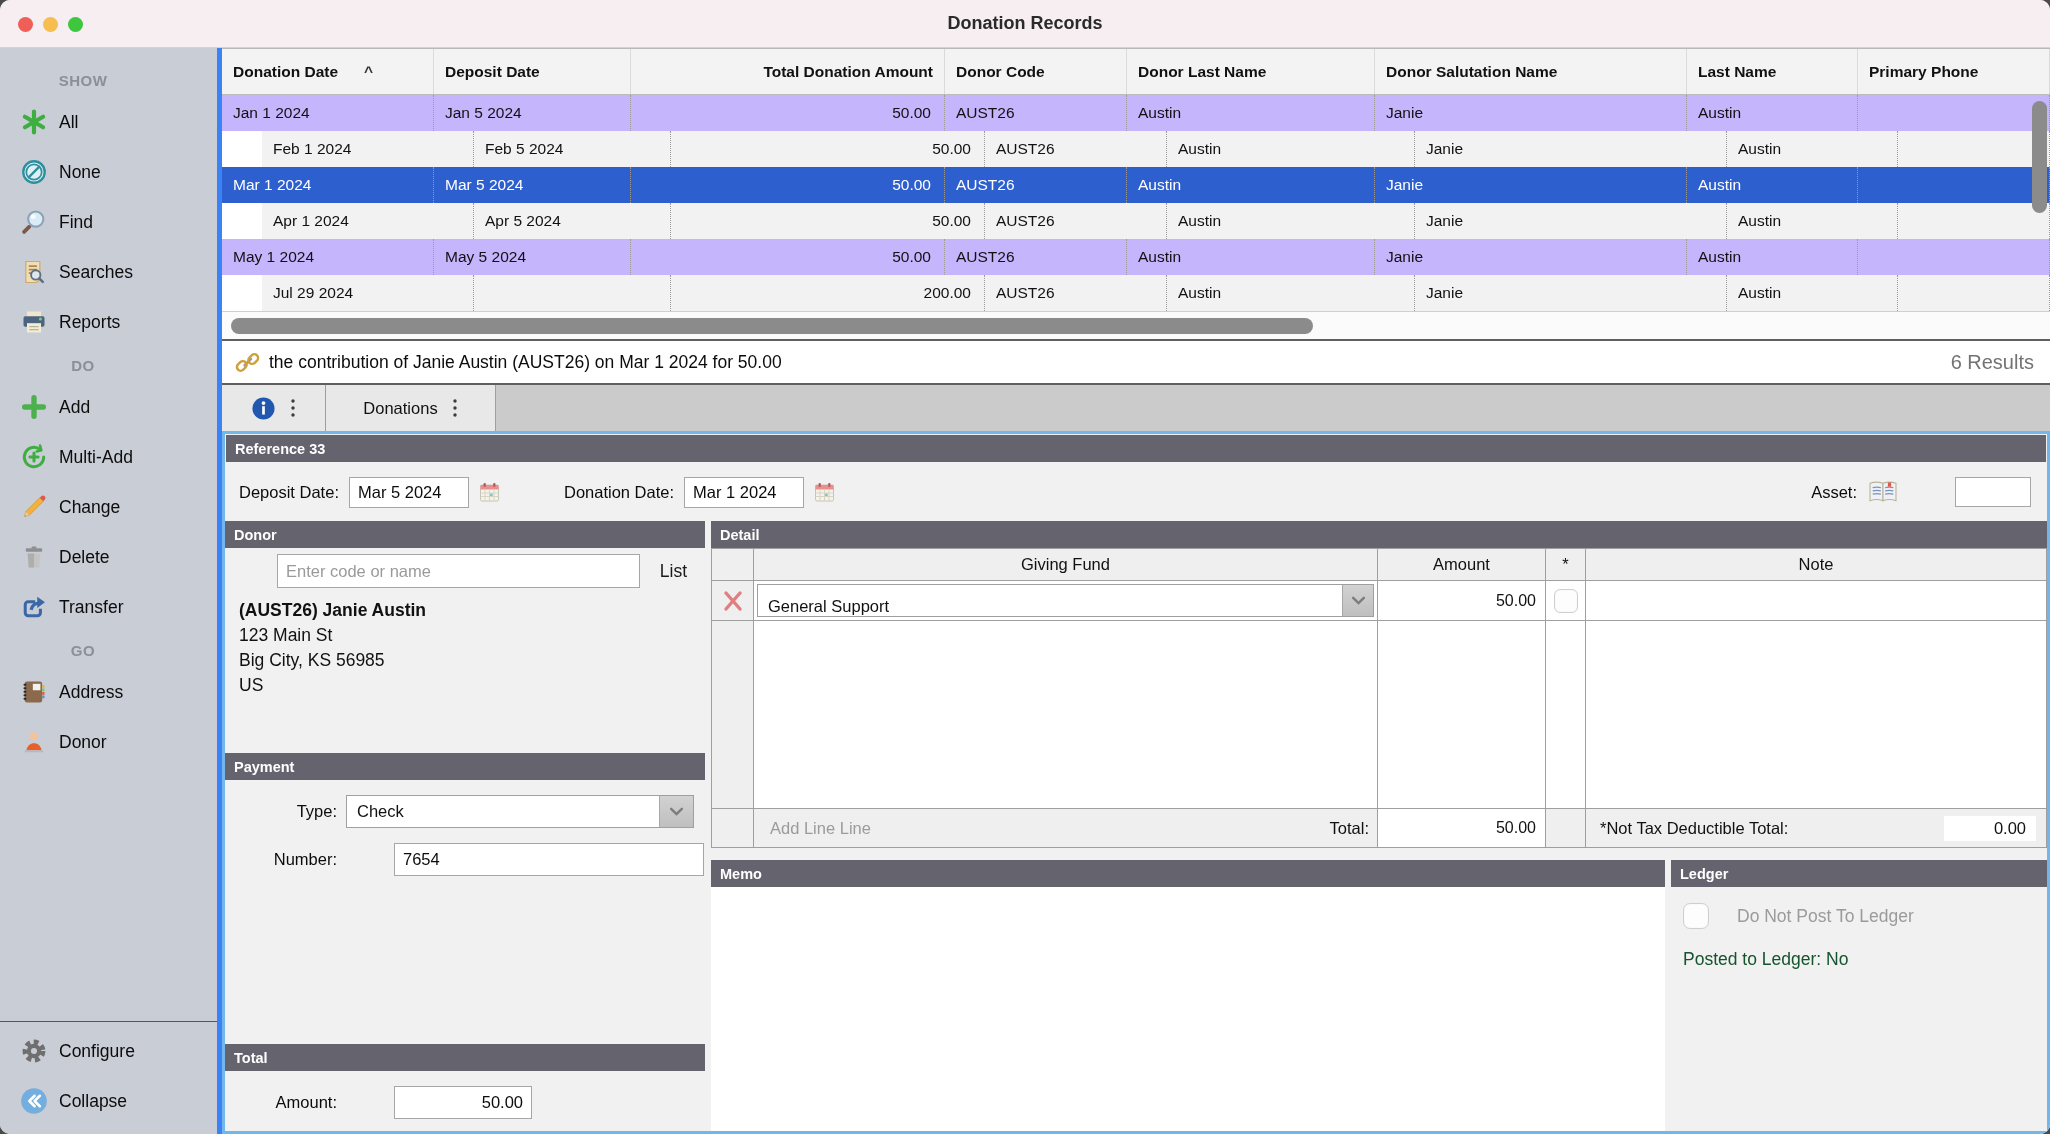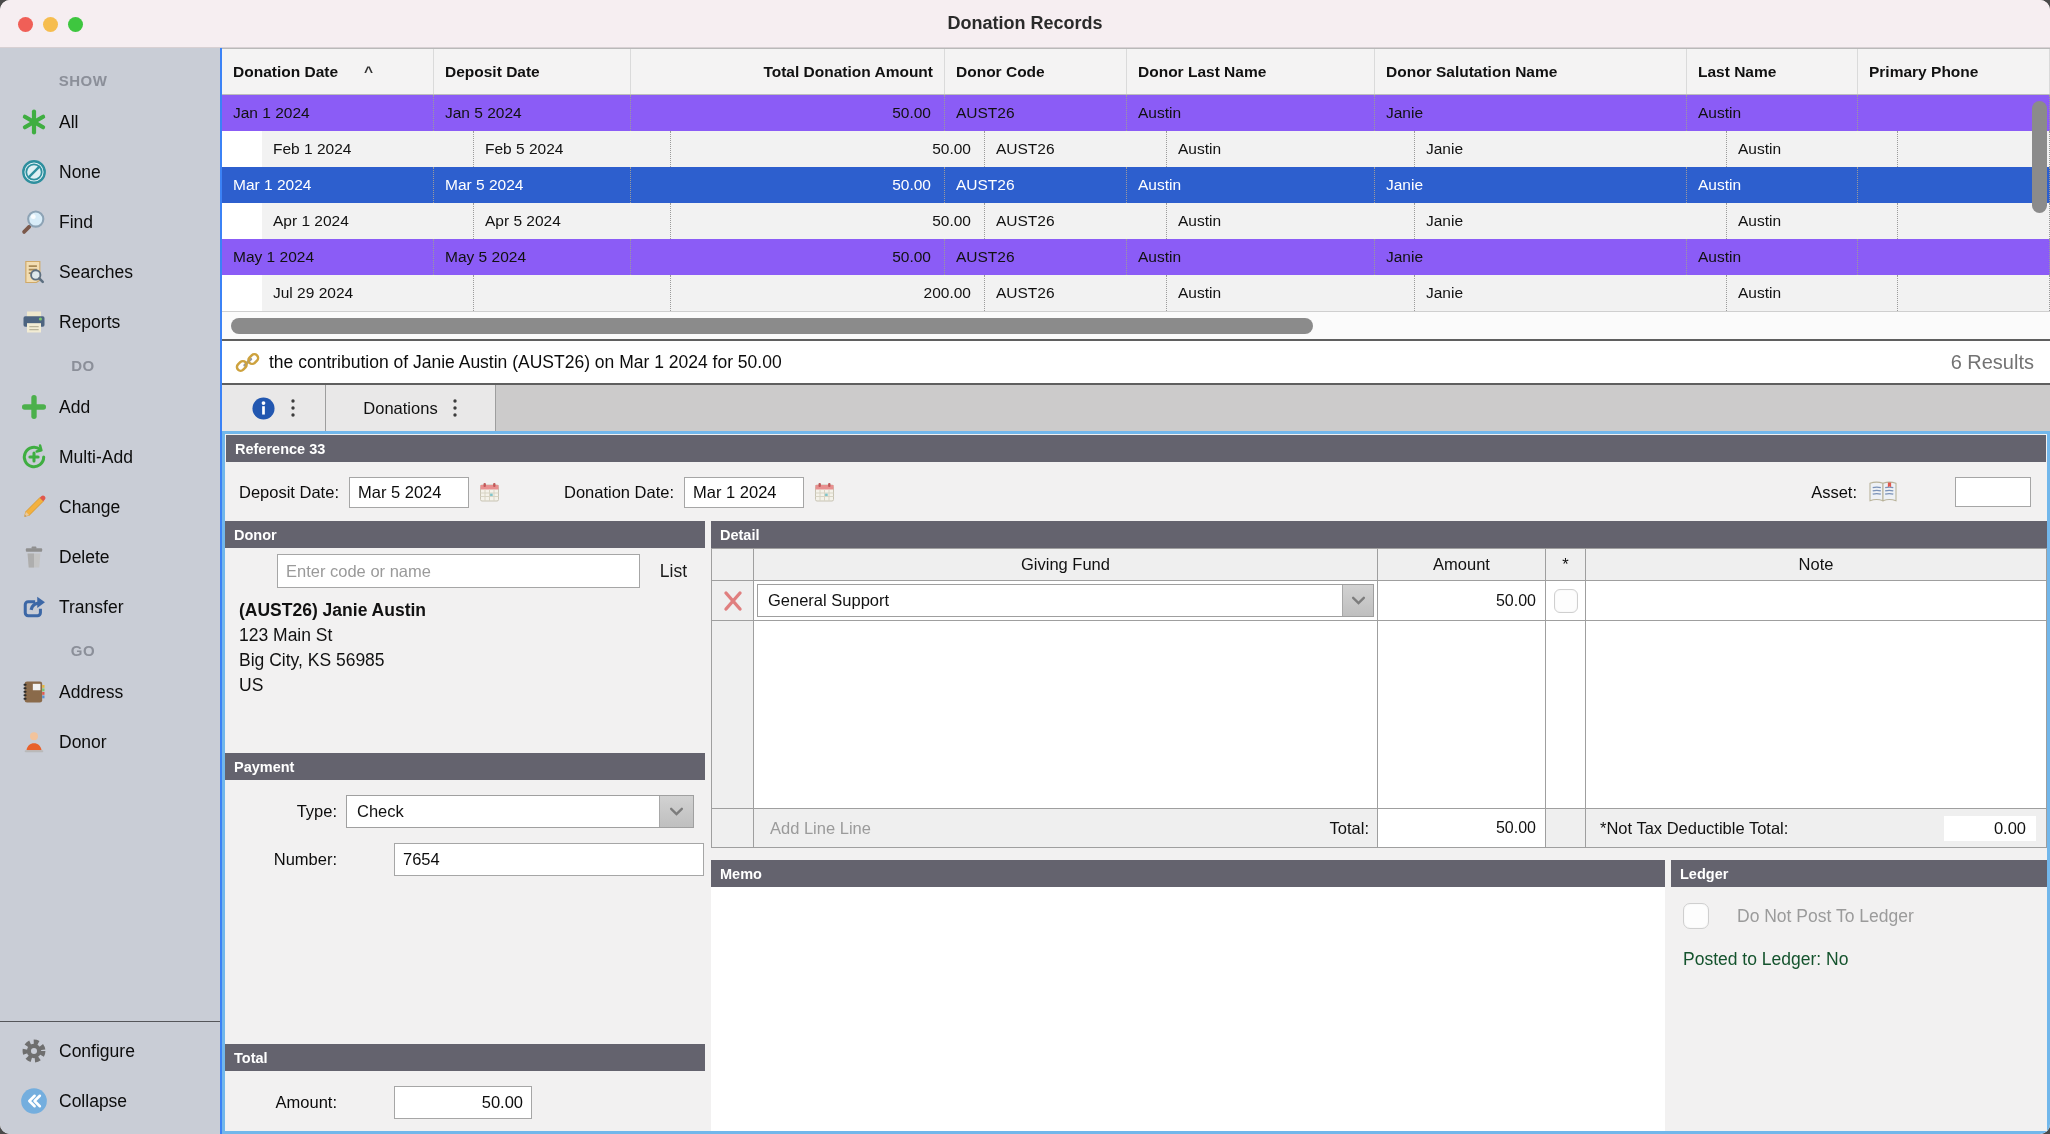--- a/index.html
+++ b/index.html
@@ -15,41 +15,41 @@
     display:flex;align-items:center;justify-content:center;border-bottom:1px solid #d8d0d3;}
   .title{font-size:18px;font-weight:bold;color:#2a2a2a;}
   .lights{position:absolute;left:18px;top:0;height:48px;display:flex;align-items:center;gap:10px;}
   .light{width:15px;height:15px;border-radius:50%;}
   .light.red{background:#f05f57;}
   .light.yellow{background:#f6bd4f;}
   .light.green{background:#3ec63f;}
   
   .mainrow{flex:1;display:flex;min-height:0;}
   
-  .sidebar{width:222px;flex:0 0 auto;background:#c9cdd6;border-right:2px solid #3b82f6;
+  .sidebar{width:222px;flex:0 0 auto;background:#c9cdd6;border-right:5px solid #3b82f6;
     display:flex;flex-direction:column;padding-top:14px;}
   .side-header{width:166px;text-align:center;color:#8b8f99;font-weight:bold;
     font-size:15px;letter-spacing:.5px;margin:10px 0 8px 0;}
   .side-item{display:flex;align-items:center;height:50px;padding-left:20px;cursor:default;}
   .side-item .icon{width:28px;height:28px;flex:0 0 auto;display:inline-flex;}
   .side-item .icon svg{width:100%;height:100%;}
   .side-label{margin-left:11px;font-size:17.5px;color:#0c0c0c;}
   .side-spacer{flex:1;}
   .side-footer{border-top:1px solid #55565a;padding:4px 0 8px 0;}
   
   .content{flex:1;display:flex;flex-direction:column;min-width:0;}
   .list-region{background:#ffffff;position:relative;flex:0 0 auto;border-top:1px solid #b9b9b9;}
   .grid-row{display:grid;grid-template-columns:212px 197px 314px 182px 248px 312px 171px 1fr;}
   .list-header{height:46px;background:#f4f3f3;border-bottom:1px solid #bcbcbc;}
   .th{display:flex;align-items:center;padding:0 11px;font-size:15.5px;font-weight:bold;
     border-right:1px solid #dadada;white-space:nowrap;overflow:hidden;}
   .th.num{justify-content:flex-end;}
   .sort-caret{margin-left:26px;font-weight:bold;color:#333;}
   .tr{height:36px;}
-  .tr.odd{background:#8b5cf6;}
+  .tr.odd{background:#c4b5fd;}
   .tr.even{background:#f2f2f2;margin-left:40px;}
   .tr.selected{background:#2d5fce;color:#ffffff;}
   .td{display:flex;align-items:center;padding:0 11px;font-size:15.5px;
     border-right:1px dotted #9b9b9b;white-space:nowrap;overflow:hidden;}
   .td.num{justify-content:flex-end;padding-right:13px;}
   .vscroll{position:absolute;right:3px;top:52px;width:15px;height:112px;
     background:#8b8b8b;border-radius:8px;}
   .hscroll-strip{height:28px;background:#fbfbfb;border-top:1px solid #cfcfcf;
     display:flex;align-items:center;padding-left:9px;}
   .hscroll-thumb{width:1082px;height:16px;background:#8b8b8b;border-radius:8px;}
@@ -116,21 +116,21 @@
     grid-template-rows:32px 40px 1fr 38px;
     border:1px solid #9f9f9f;background:#ffffff;}
   .dt-cell{border-right:1px solid #9f9f9f;border-bottom:1px solid #9f9f9f;
     display:flex;align-items:center;font-size:16px;overflow:hidden;}
   .dt-head{background:#efefef;justify-content:center;font-size:16.5px;}
   .dt-gutter{background:#efefef;}
   .dt-x{justify-content:center;}
   .dt-x .icon{width:24px;height:24px;display:inline-flex;}
   .dt-x .icon svg{width:100%;height:100%;}
   .fund-cell{padding:3px;}
-  .fund-select{width:100%;height:33px;border-color:#9f9f9f;}
+  .fund-select{width:100%;height:33px;border-color:#9f9f9f;align-items:flex-end;}
   .amt-cell{justify-content:flex-end;padding-right:9px;}
   .star-cell{justify-content:center;}
   .checkbox{width:24px;height:24px;border:1px solid #cfcfcf;border-radius:6px;background:#fdfdfd;
     box-shadow:inset 0 0 2px rgba(0,0,0,.06);}
   .dt-footer{background:#efefef;}
   .footer-fund{display:flex;align-items:center;padding:0 8px 0 16px;}
   .add-line{color:#9b9b9b;font-size:16.5px;background:none;border:none;font-family:inherit;padding:0;}
   .total-label{margin-left:auto;font-size:16.5px;}
   .footer-amt{background:#ffffff;justify-content:flex-end;padding-right:9px;}
   .footer-note{display:flex;align-items:center;padding:0 10px 0 14px;font-size:16.5px;}

